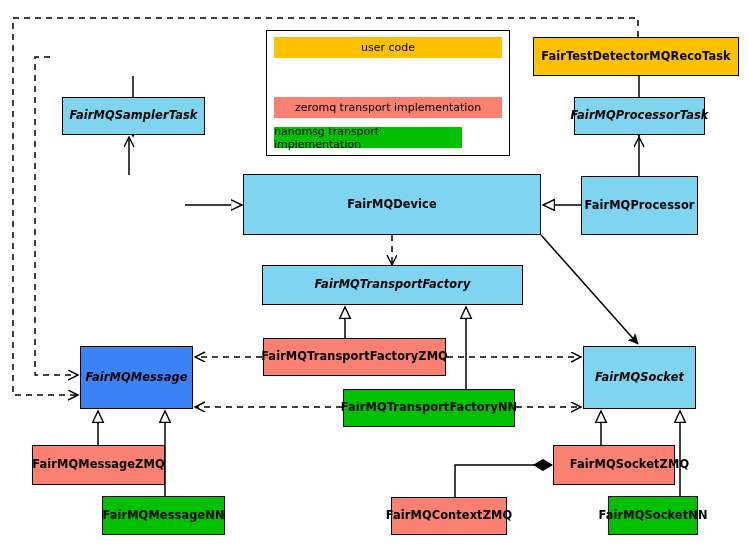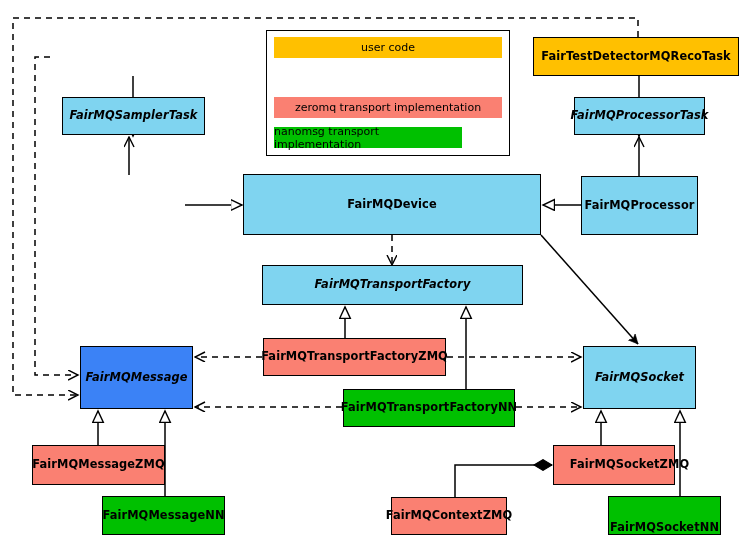--- a/index.html
+++ b/index.html
@@ -145,19 +145,19 @@
     </div>
     <div class="node" style="left: 32px; top: 445px; width: 133px; height: 40px; background: rgb(250, 128, 114);">
       <span>FairMQMessageZMQ</span>
     </div>
     <div class="node" style="left: 102px; top: 496px; width: 123px; height: 39px; background: rgb(0, 192, 0);">
       <span>FairMQMessageNN</span>
     </div>
     <div class="node" style="left: 553px; top: 445px; width: 122px; height: 40px; background: rgb(250, 128, 114); padding-left: 34px;">
       <span>FairMQSocketZMQ</span>
     </div>
-    <div class="node" style="left: 608px; top: 496px; width: 113px; height: 39px; background: rgb(0, 192, 0); align-items: flex-end;">
+    <div class="node" style="left: 608px; top: 496px; width: 90px; height: 39px; background: rgb(0, 192, 0);">
       <span>FairMQSocketNN</span>
     </div>
     <div class="node" style="left: 391px; top: 497px; width: 116px; height: 38px; background: rgb(250, 128, 114);">
       <span>FairMQContextZMQ</span>
     </div>
   </div>
 
 </body></html>

